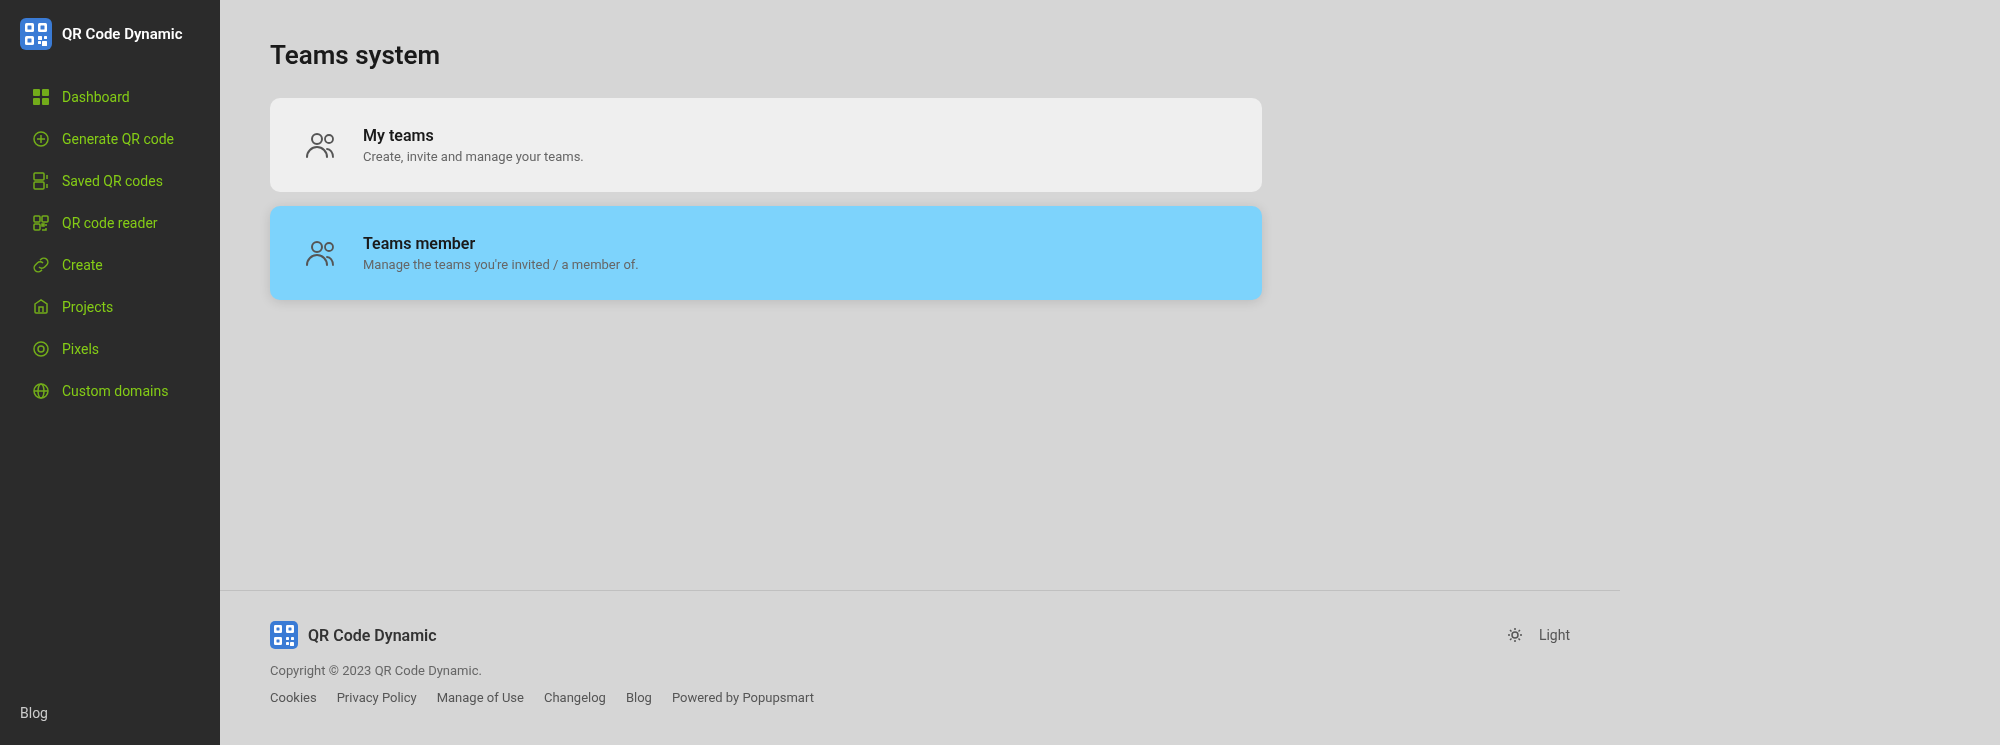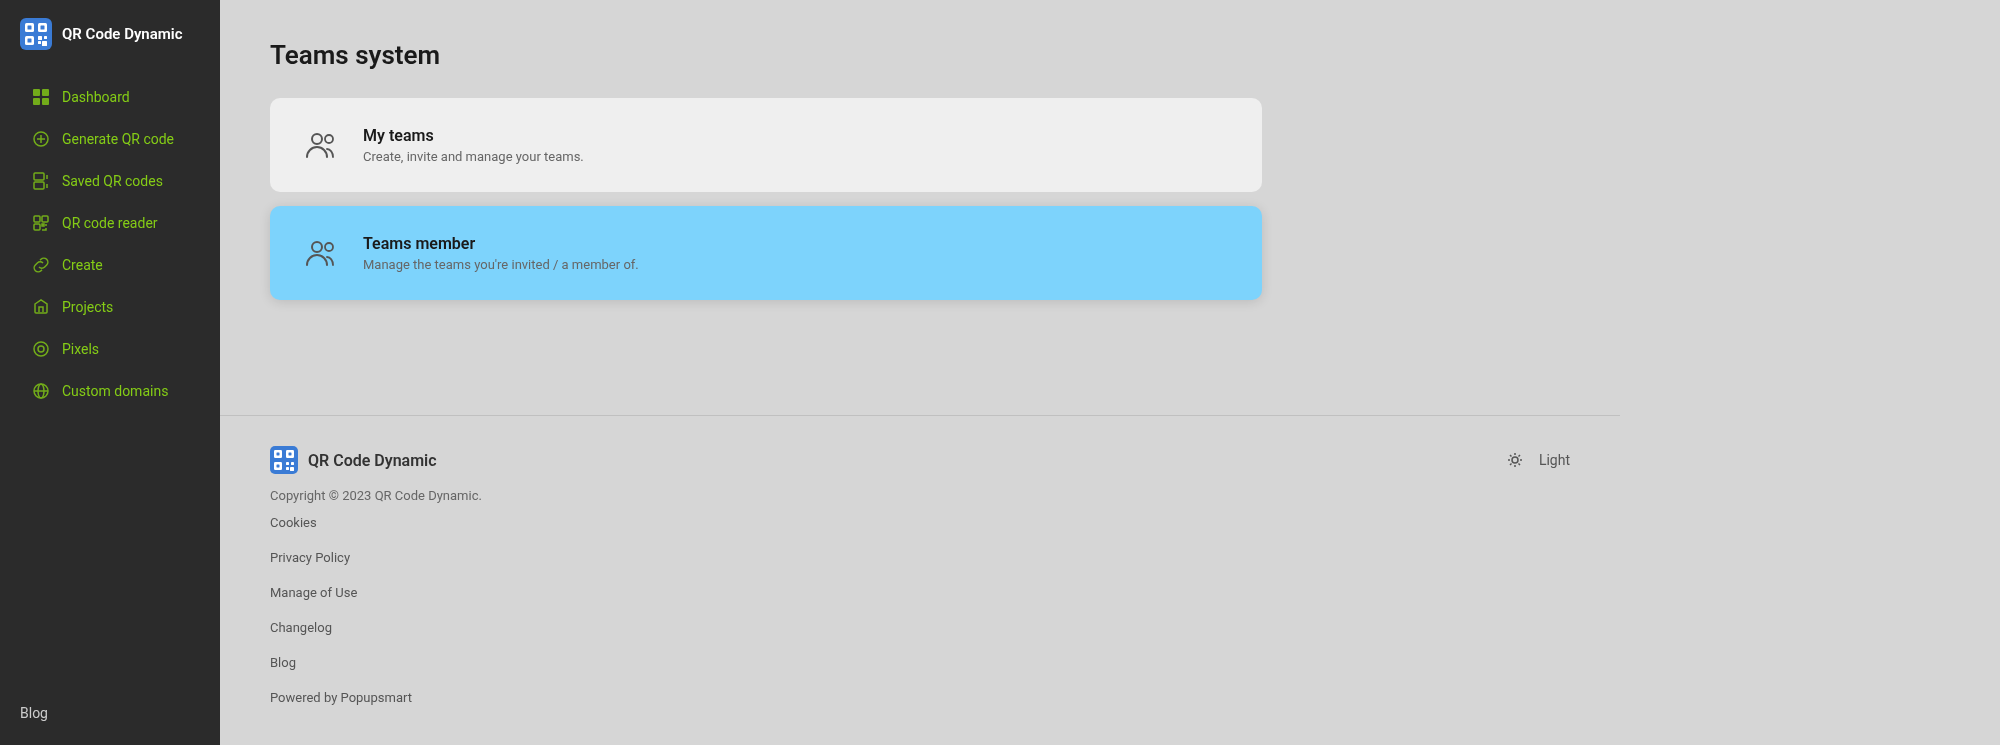--- a/index.html
+++ b/index.html
@@ -192,21 +192,20 @@
     .footer-copyright {
       font-size: 13px;
       color: #666;
       margin-bottom: 12px;
     }
 
     .footer-links {
       display: flex;
       gap: 20px;
       flex-wrap: wrap;
-      flex-direction: column;
     }
 
     .footer-link {
       font-size: 13px;
       color: #555;
       text-decoration: none;
       cursor: pointer;
     }
 
     

